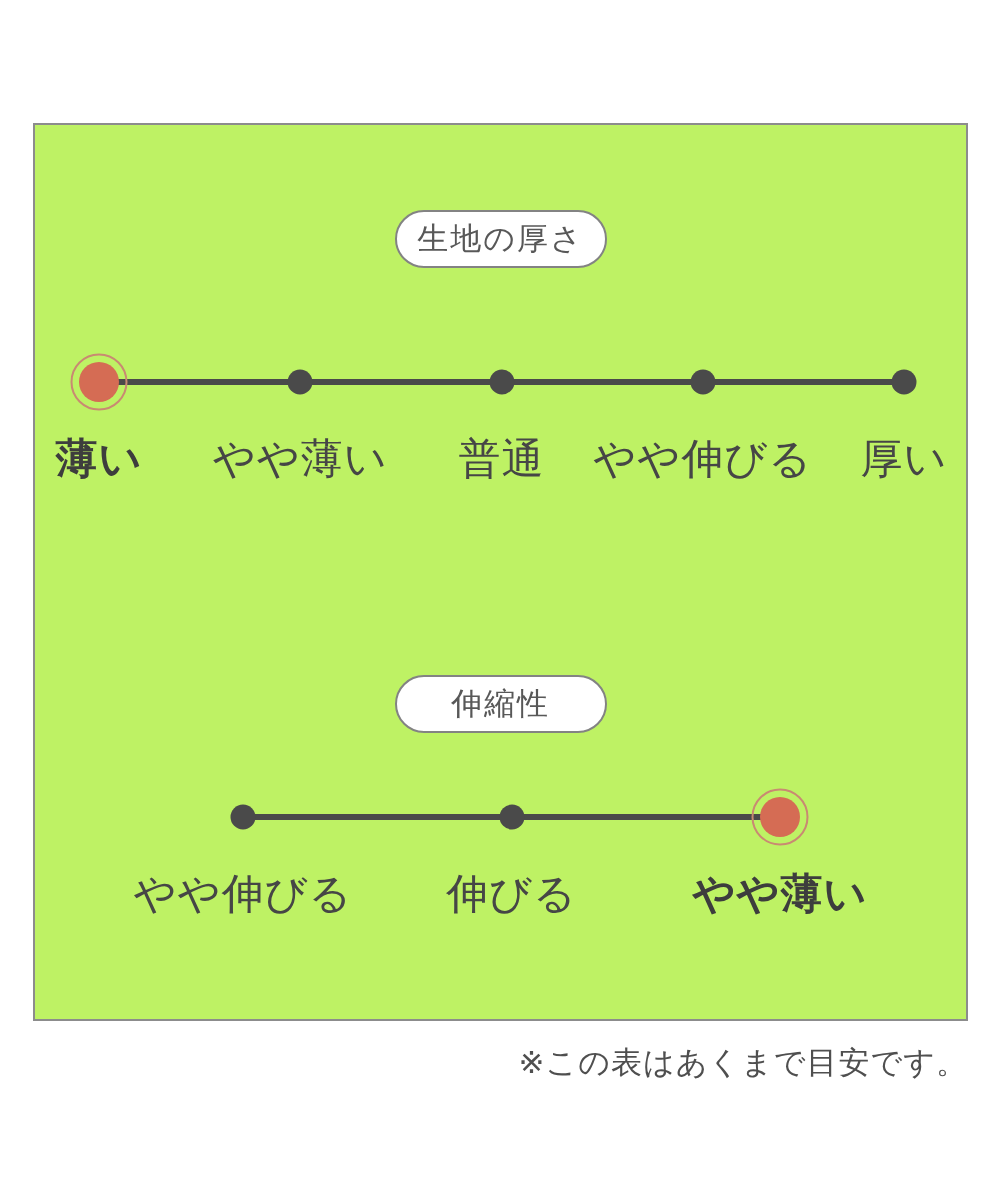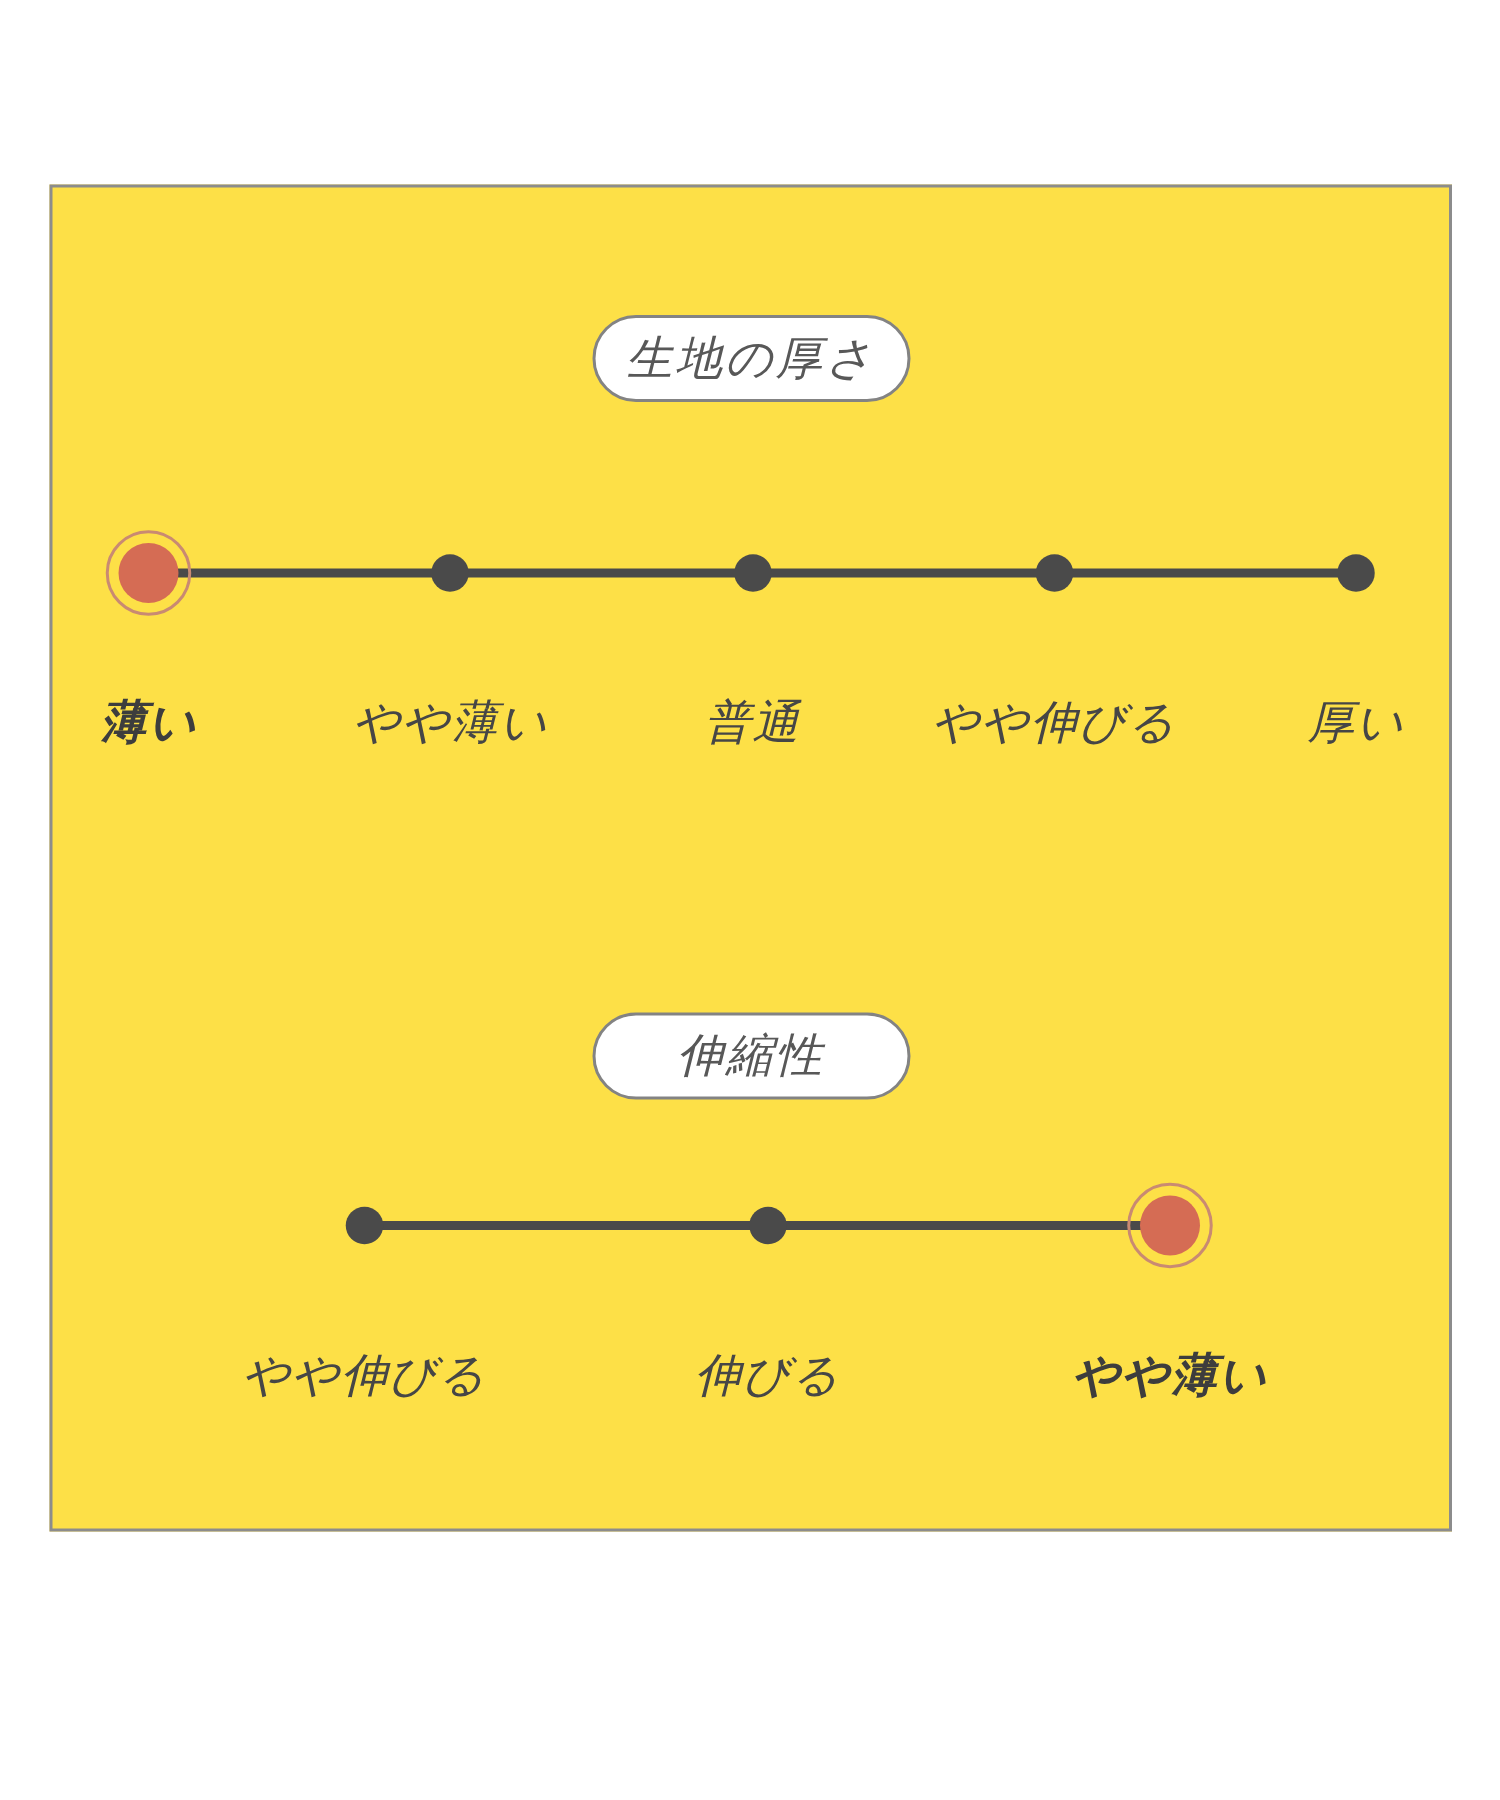--- a/index.html
+++ b/index.html
@@ -16,22 +16,21 @@
     overflow: hidden;
   }
   .box {
     position: absolute;
     left: 33px;
     top: 123px;
     width: 935px;
     height: 898px;
     box-sizing: border-box;
     border: 2px solid var(--box_border, #8c8c8c);
-    background: #fde047;
-    font-style: italic;
+    background: #bef264;
   }
   .scale {
     position: absolute;
     inset: 0;
   }
   .pill {
     position: absolute;
     left: 50%;
     transform: translateX(-50%);
     width: 212px;
@@ -95,24 +94,23 @@
     border-radius: 50%;
     transform: translate(-50%, -50%);
     background: transparent;
   }
   .opt-label {
     position: absolute;
     left: 0;
     top: 77px;
     transform: translate(-50%, -50%);
     white-space: nowrap;
-    font-size: 31px;
+    font-size: 42px;
     letter-spacing: 1px;
     color: var(--label, #464646);
-    margin-top: 23px;
   }
   .point.selected .opt-label {
     font-weight: bold;
     color: var(--label_selected, #3d3d3d);
   }
   .note {
     position: absolute;
     right: 32px;
     top: 1042px;
     font-size: 31px;
@@ -173,13 +171,14 @@
           <div class="point selected" style="left: 100%;">
             <span class="ring"></span>
             <span class="dot"></span>
             <span class="opt-label">やや薄い</span>
           </div>
         </div>
     </section>
 
   </div>
 
+  <div class="note">※この表はあくまで目安です。</div>
 </div>
 
 </body></html>

